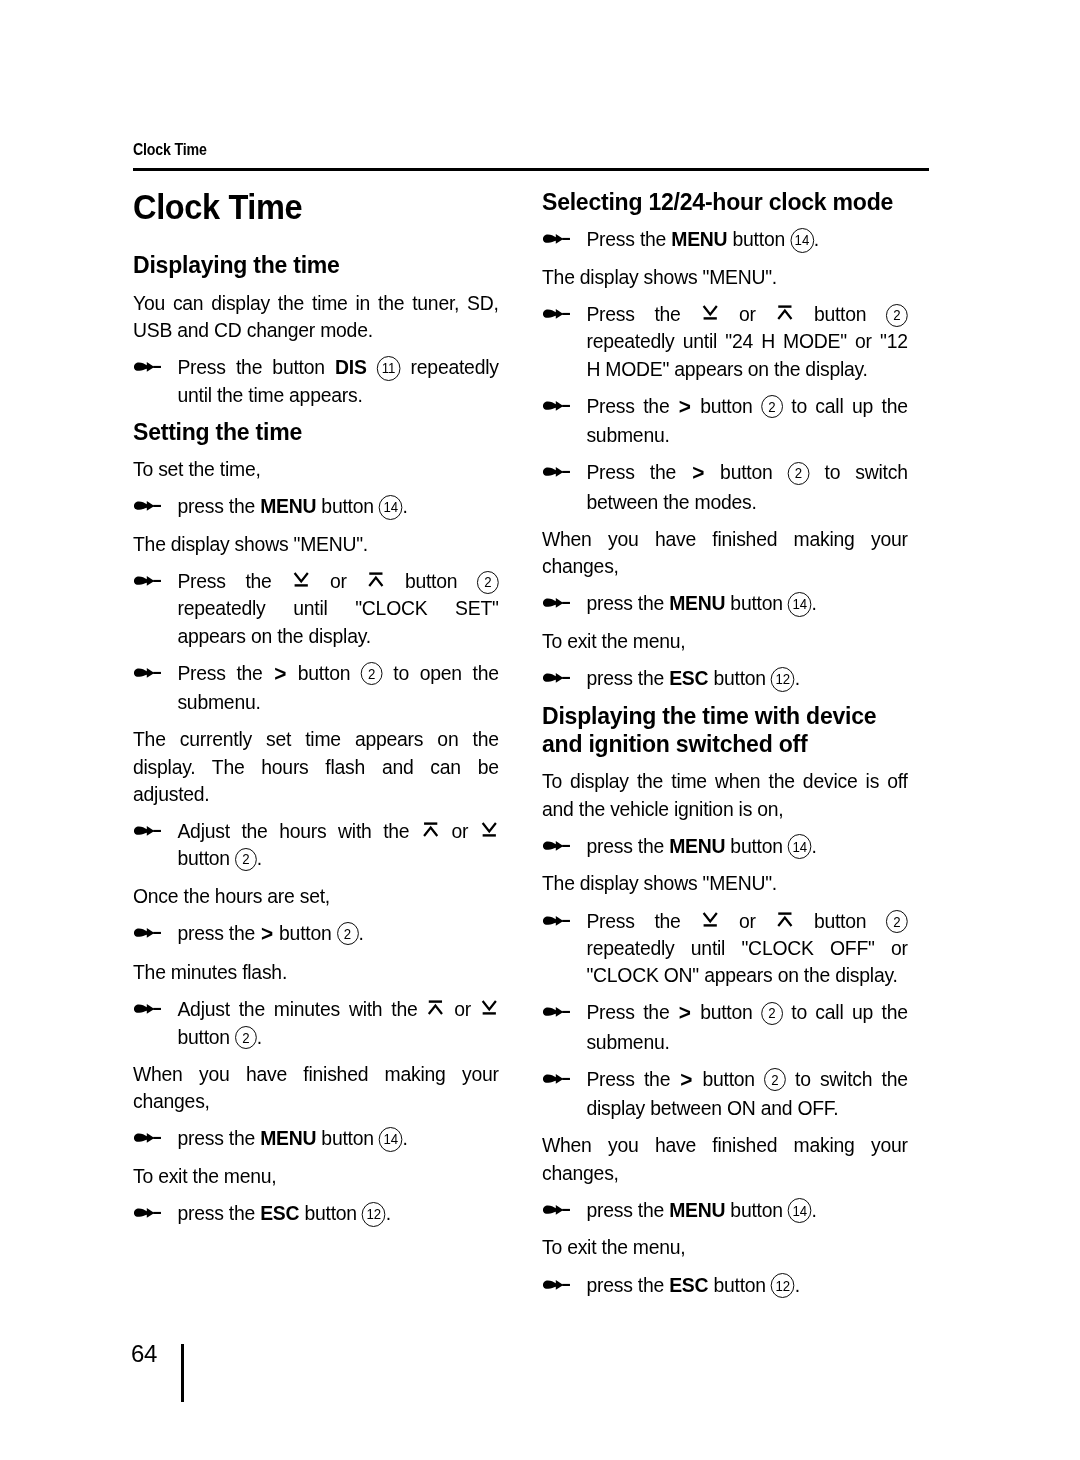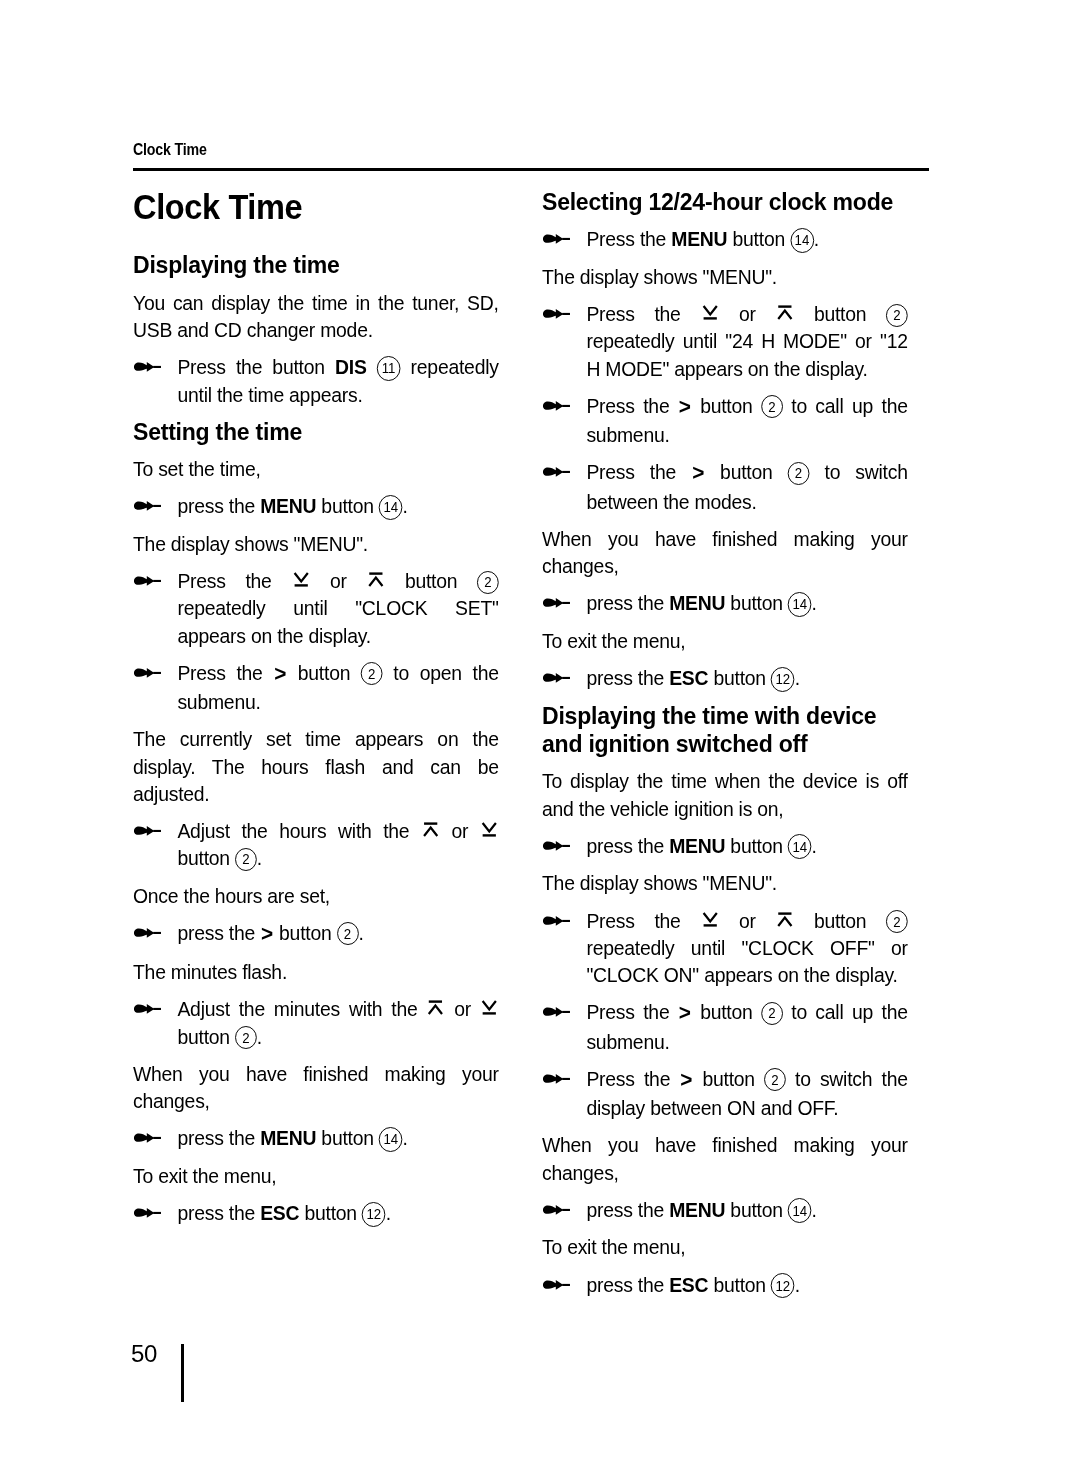--- a/index.html
+++ b/index.html
@@ -345,16 +345,16 @@
         <p class="para justify">To exit the menu,</p>
         <div class="step justify" id="right-s1-b9"><span class="hand">
             <svg width="30" height="15" viewBox="0 0 30 15">
               <path d="M1 7.2 C1 4.6 3.2 2.6 6.2 2.6 C9.6 2.6 12 4.0 14.6 5.2 L14.6 2.0 L22.6 6.9 L14.6 11.8 L14.6 8.8 C12.2 9.6 9.8 10.6 6.6 10.8 C3.4 11.0 1 9.8 1 7.2 Z" fill="#000"></path>
               <rect x="21.4" y="5.9" width="8.2" height="2.1" fill="#000"></rect>
             </svg>
           </span>press the <b>ESC</b> button  <span class="ref w2">12</span>.</div>
       </div>
   </div>
 
-  <div class="page-number">50</div>
+  <div class="page-number">64</div>
   <div class="footer-bar"></div>
 
 </div>
 
 </body></html>

